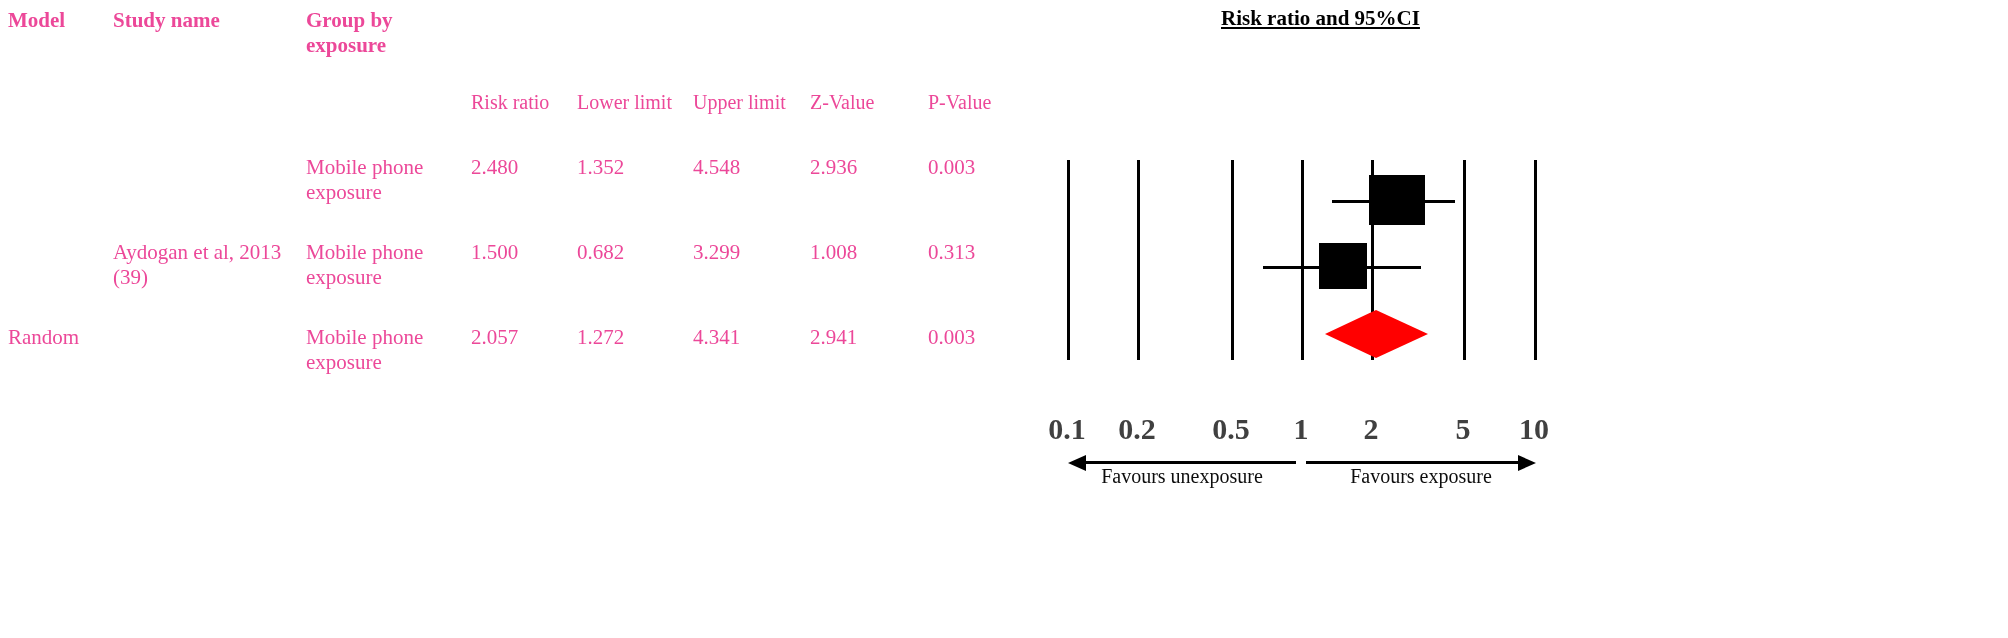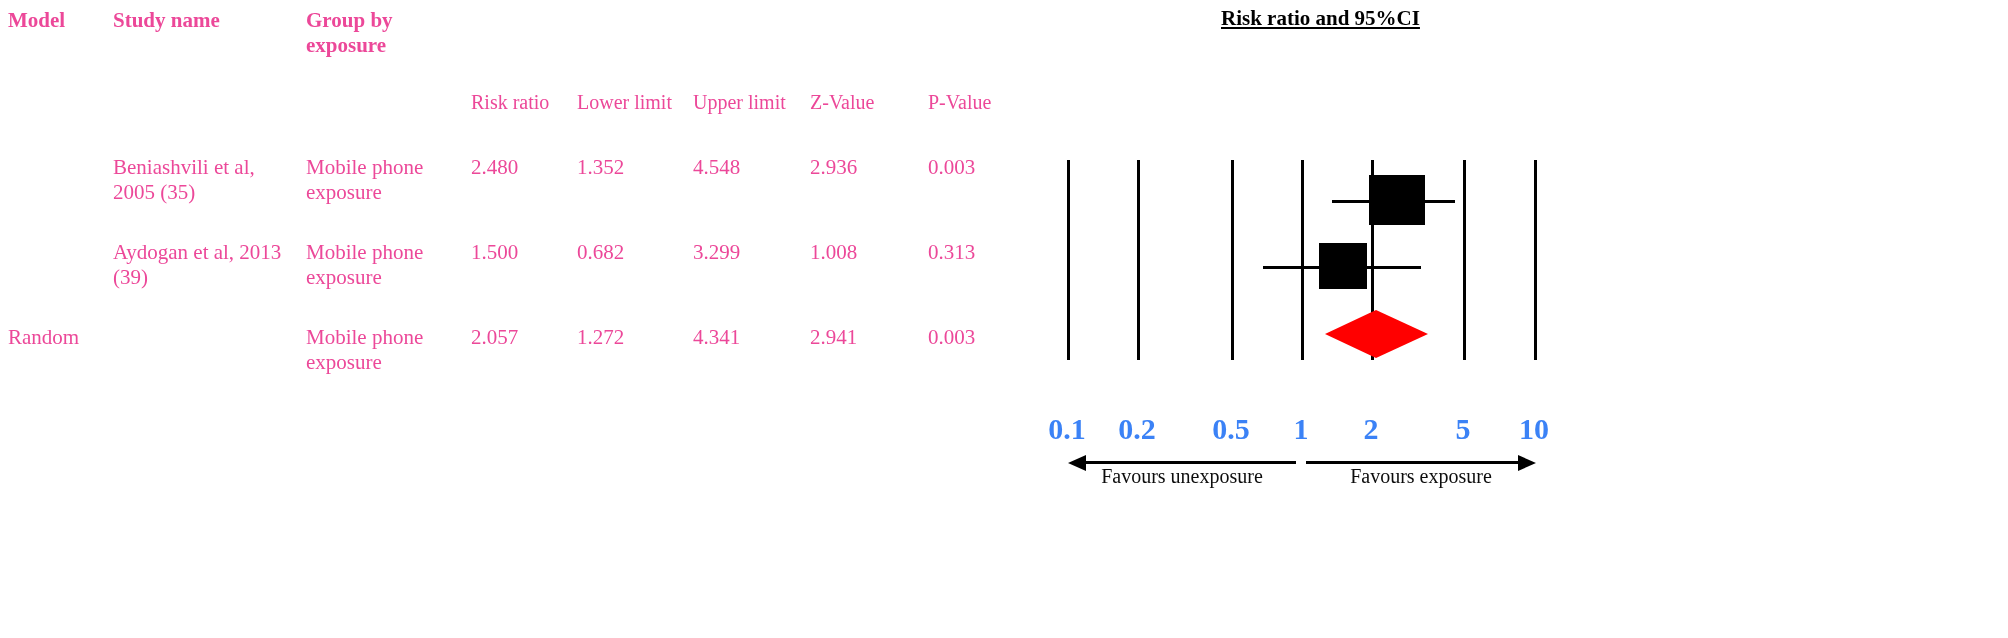--- a/index.html
+++ b/index.html
@@ -87,21 +87,21 @@
     width: 3px;
     background: #000000;
   }
   .axis-tick-label {
     position: absolute;
     top: 412px;
     font-size: 30px;
     font-weight: bold;
     text-align: center;
     transform: translateX(-50%);
-    color: #3b82f6;
+    color: #404040;
   }
   .study-box {
     position: absolute;
     background: #000000;
   }
   .ci-line {
     position: absolute;
     height: 3px;
     background: #000000;
   }
@@ -157,22 +157,20 @@
     <div class="cell hdr c-group r-h1">Group by
 exposure</div>
 
     <div class="cell subhdr c-rr r-h3">Risk ratio</div>
     <div class="cell subhdr c-ll r-h3">Lower limit</div>
     <div class="cell subhdr c-ul r-h3">Upper limit</div>
     <div class="cell subhdr c-z r-h3">Z-Value</div>
     <div class="cell subhdr c-p r-h3">P-Value</div>
 
     <div class="cell c-model r-1"></div>
-    <div class="cell c-study r-1">Beniashvili et al,
-2005 (35)</div>
     <div class="cell c-group r-1">Mobile phone
 exposure</div>
     <div class="cell c-rr r-1">2.480</div>
     <div class="cell c-ll r-1">1.352</div>
     <div class="cell c-ul r-1">4.548</div>
     <div class="cell c-z r-1">2.936</div>
     <div class="cell c-p r-1">0.003</div>
 
     <div class="cell c-model r-2"></div>
     <div class="cell c-study r-2">Aydogan et al, 2013

